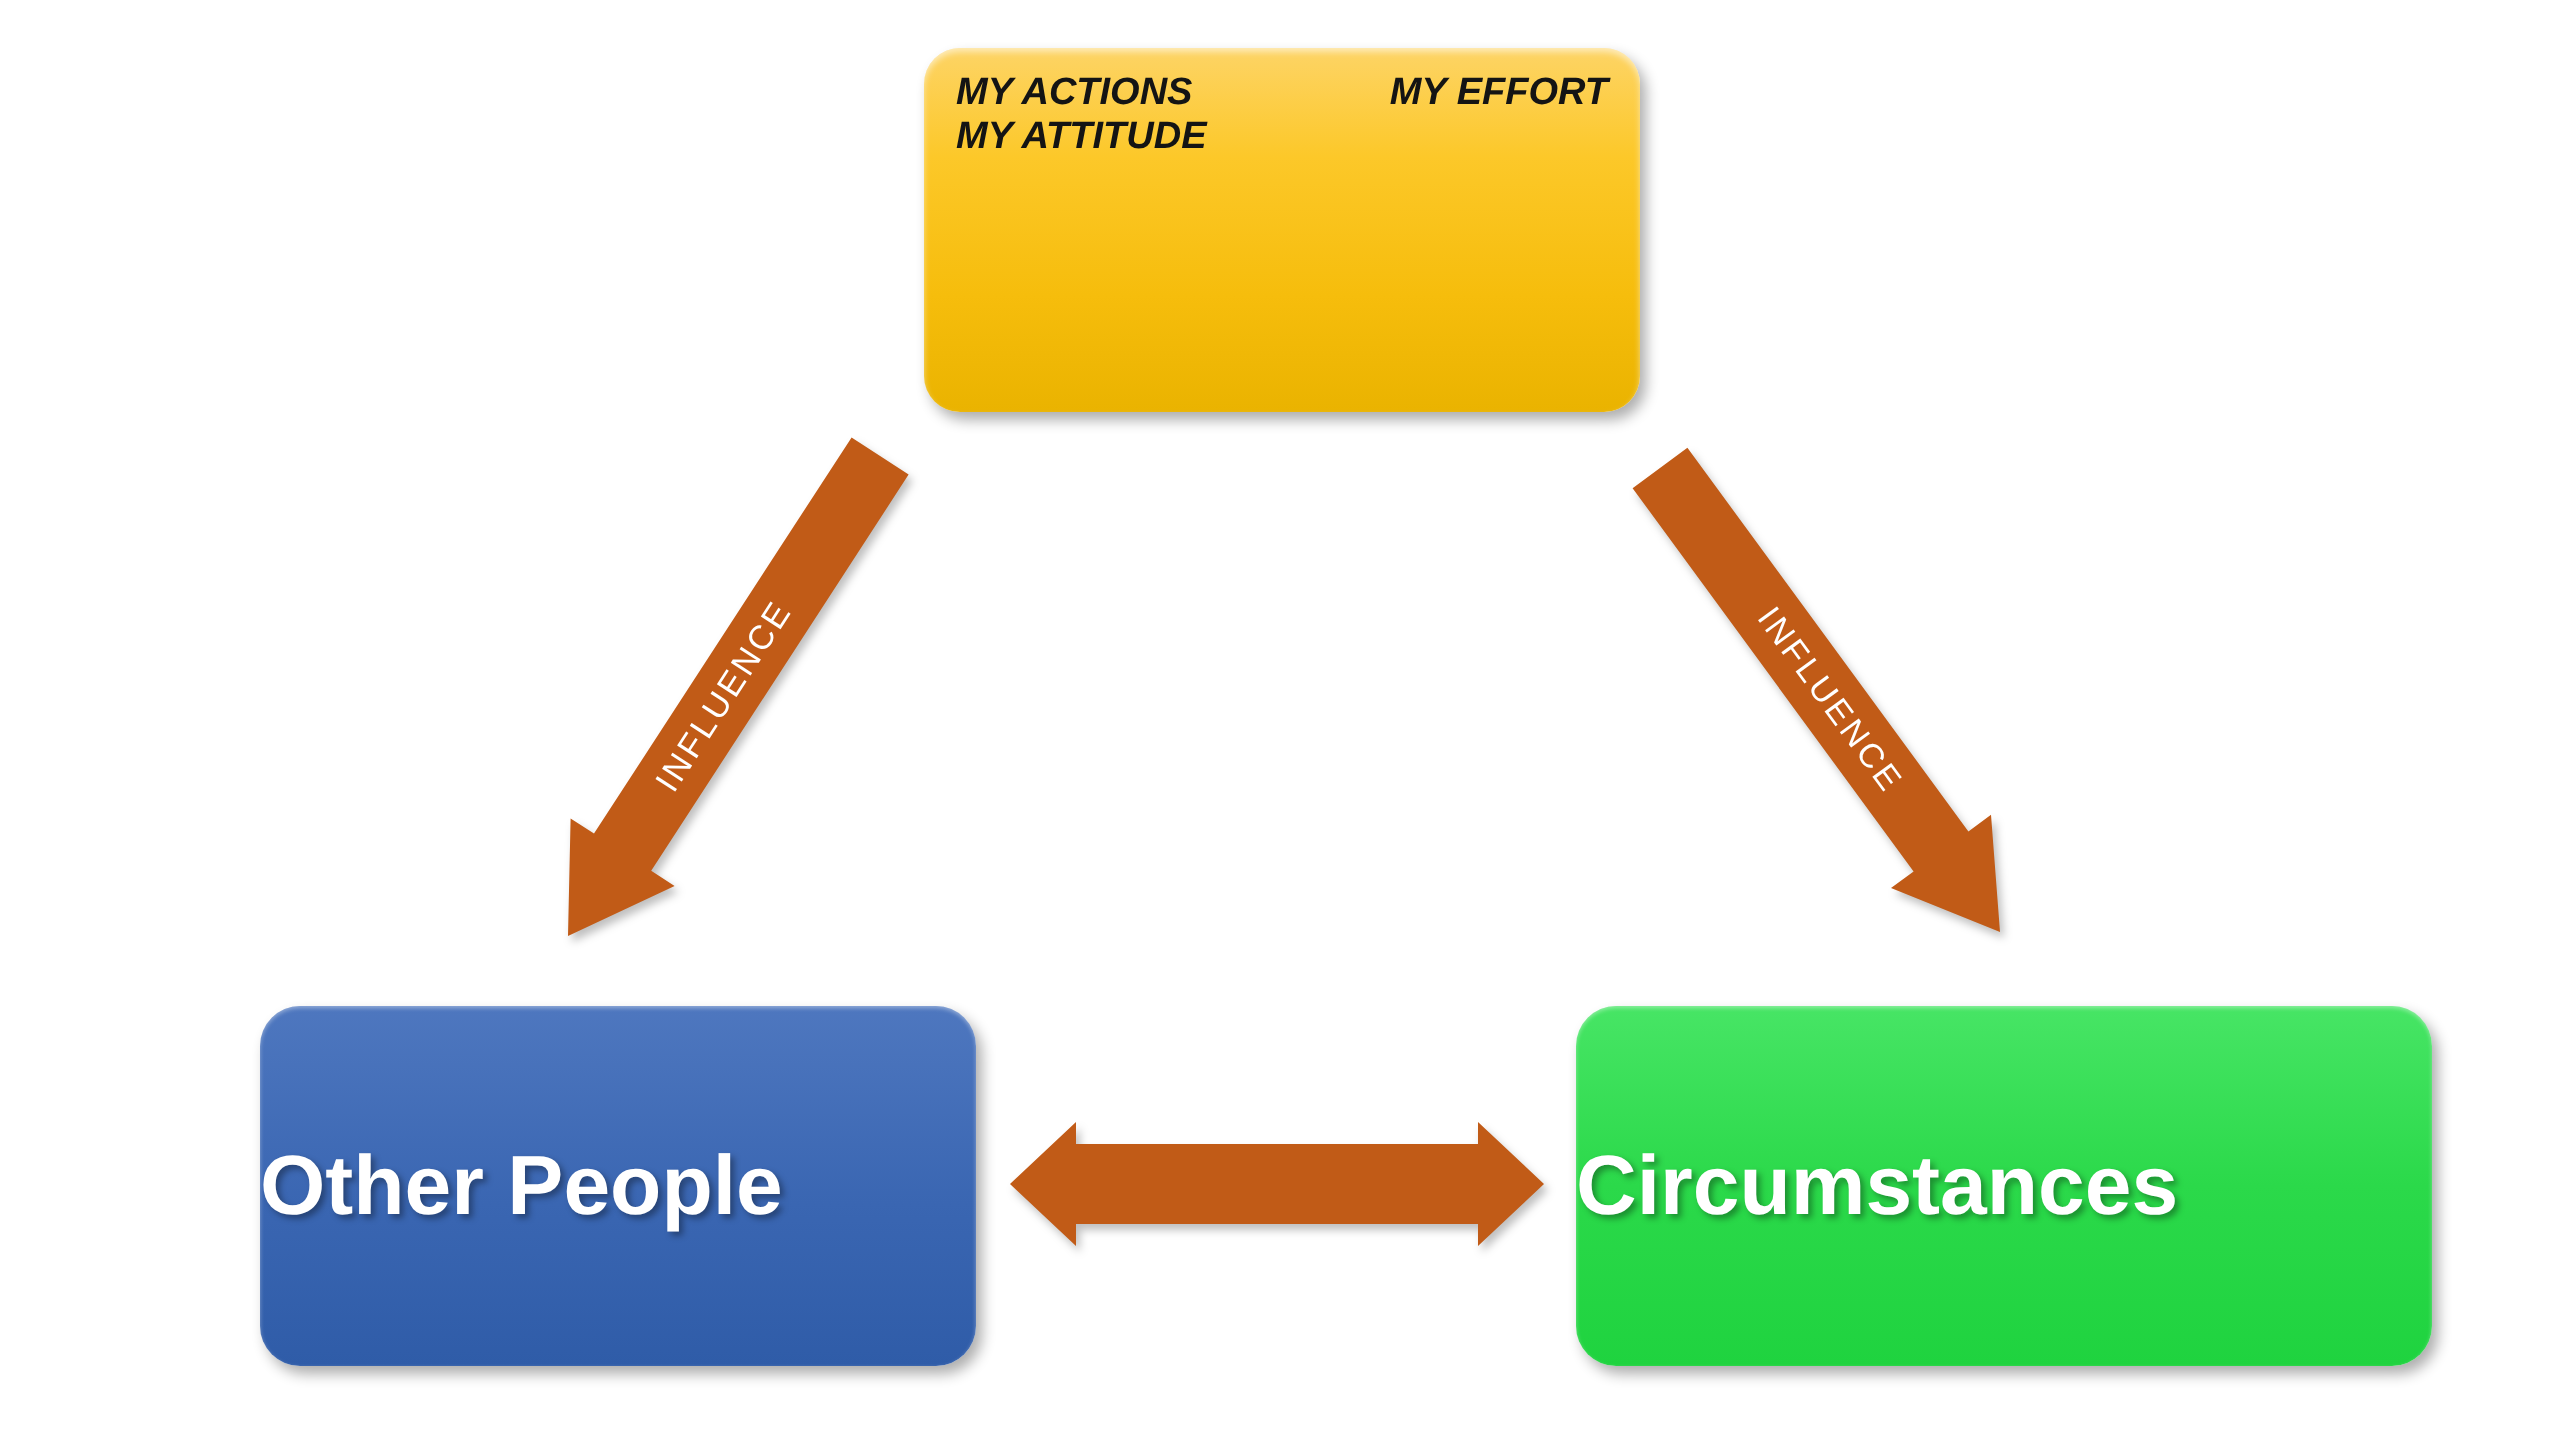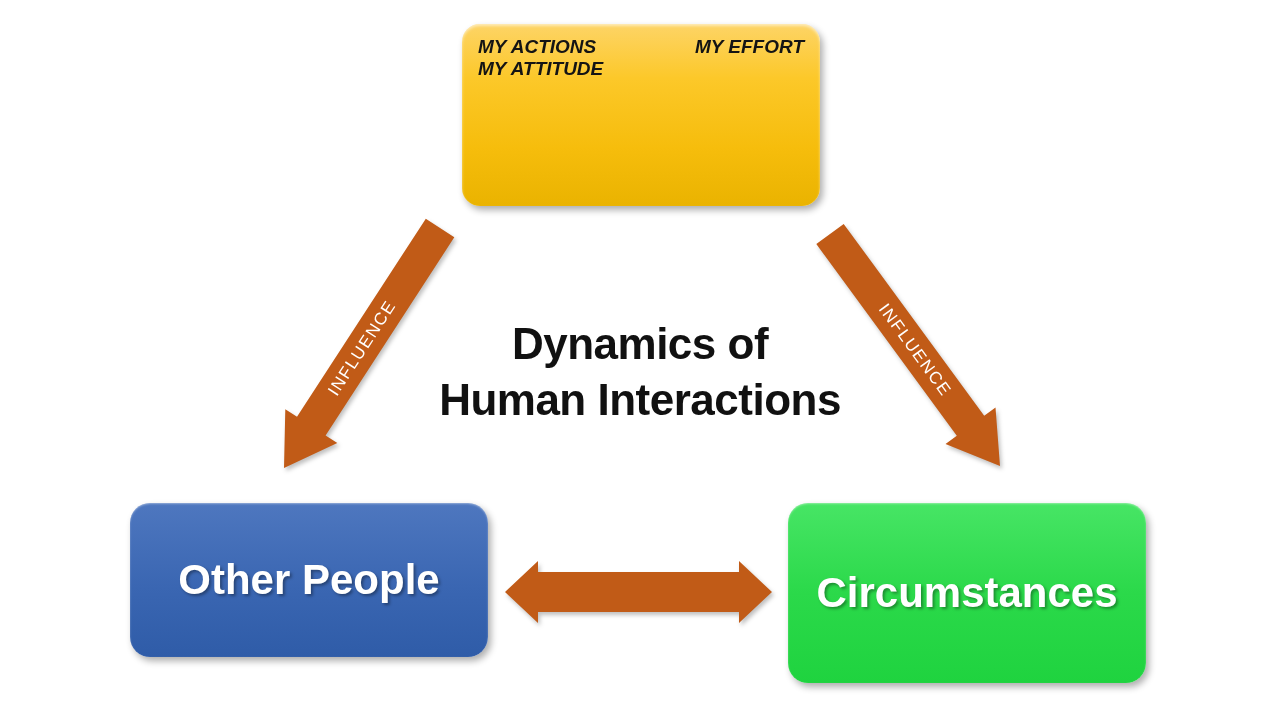--- a/index.html
+++ b/index.html
@@ -31,30 +31,30 @@
 
   
   .title {
     position:absolute; left:0; top:316px; width:1280px; text-align:center;
     font-size:44px; font-weight:bold; color:#111111; line-height:1.28;
     letter-spacing:-0.5px;
   }
 
   
   .other {
-    left:130px; top:503px; width:358px; height:154px; border-radius:20px;
+    left:130px; top:503px; width:358px; height:180px; border-radius:20px;
     background: linear-gradient(180deg, #4E77BF 0%, #3A66B2 55%, #2F5CA8 100%);
     box-shadow: 3px 4px 7px rgba(0,0,0,0.32), inset 0 1px 2px rgba(255,255,255,0.4);
-    display:flex; align-items:center; justify-content:center;
+    display:flex; align-items:center; 
   }
   .circ {
-    left:788px; top:503px; width:358px; height:180px; border-radius:20px;
+    left:788px; top:503px; width:428px; height:180px; border-radius:20px;
     background: linear-gradient(180deg, #47E565 0%, #2BD94A 50%, #1FD33F 100%);
     box-shadow: 3px 4px 7px rgba(0,0,0,0.32), inset 0 1px 2px rgba(255,255,255,0.4);
-    display:flex; align-items:center; justify-content:center;
+    display:flex; align-items:center; 
   }
   .node-label {
     font-size:42px; font-weight:bold; color:#ffffff;
     text-shadow: 2px 2px 3px rgba(0,0,0,0.35);
   }
 
   
   .arrows-layer { position:absolute; left:0; top:0; width:1280px; height:720px; }
   .arrow { fill:#C15B17; filter: drop-shadow(2px 3px 2px rgba(0,0,0,0.25)); }
   .arrow-label {
@@ -79,24 +79,20 @@
   </svg>
 
   <div class="node me">
     <div class="me-top-row">
       <span>MY ACTIONS</span>
       <span>MY EFFORT</span>
     </div>
     <div class="me-bottom">MY ATTITUDE</div>
   </div>
 
-  <div class="title">
-    <div>Dynamics of</div>
-    <div>Human Interactions</div>
-  </div>
 
   <div class="node other">
     <span class="node-label">Other People</span>
   </div>
 
   <div class="node circ">
     <span class="node-label">Circumstances</span>
   </div>
 
 </div>

